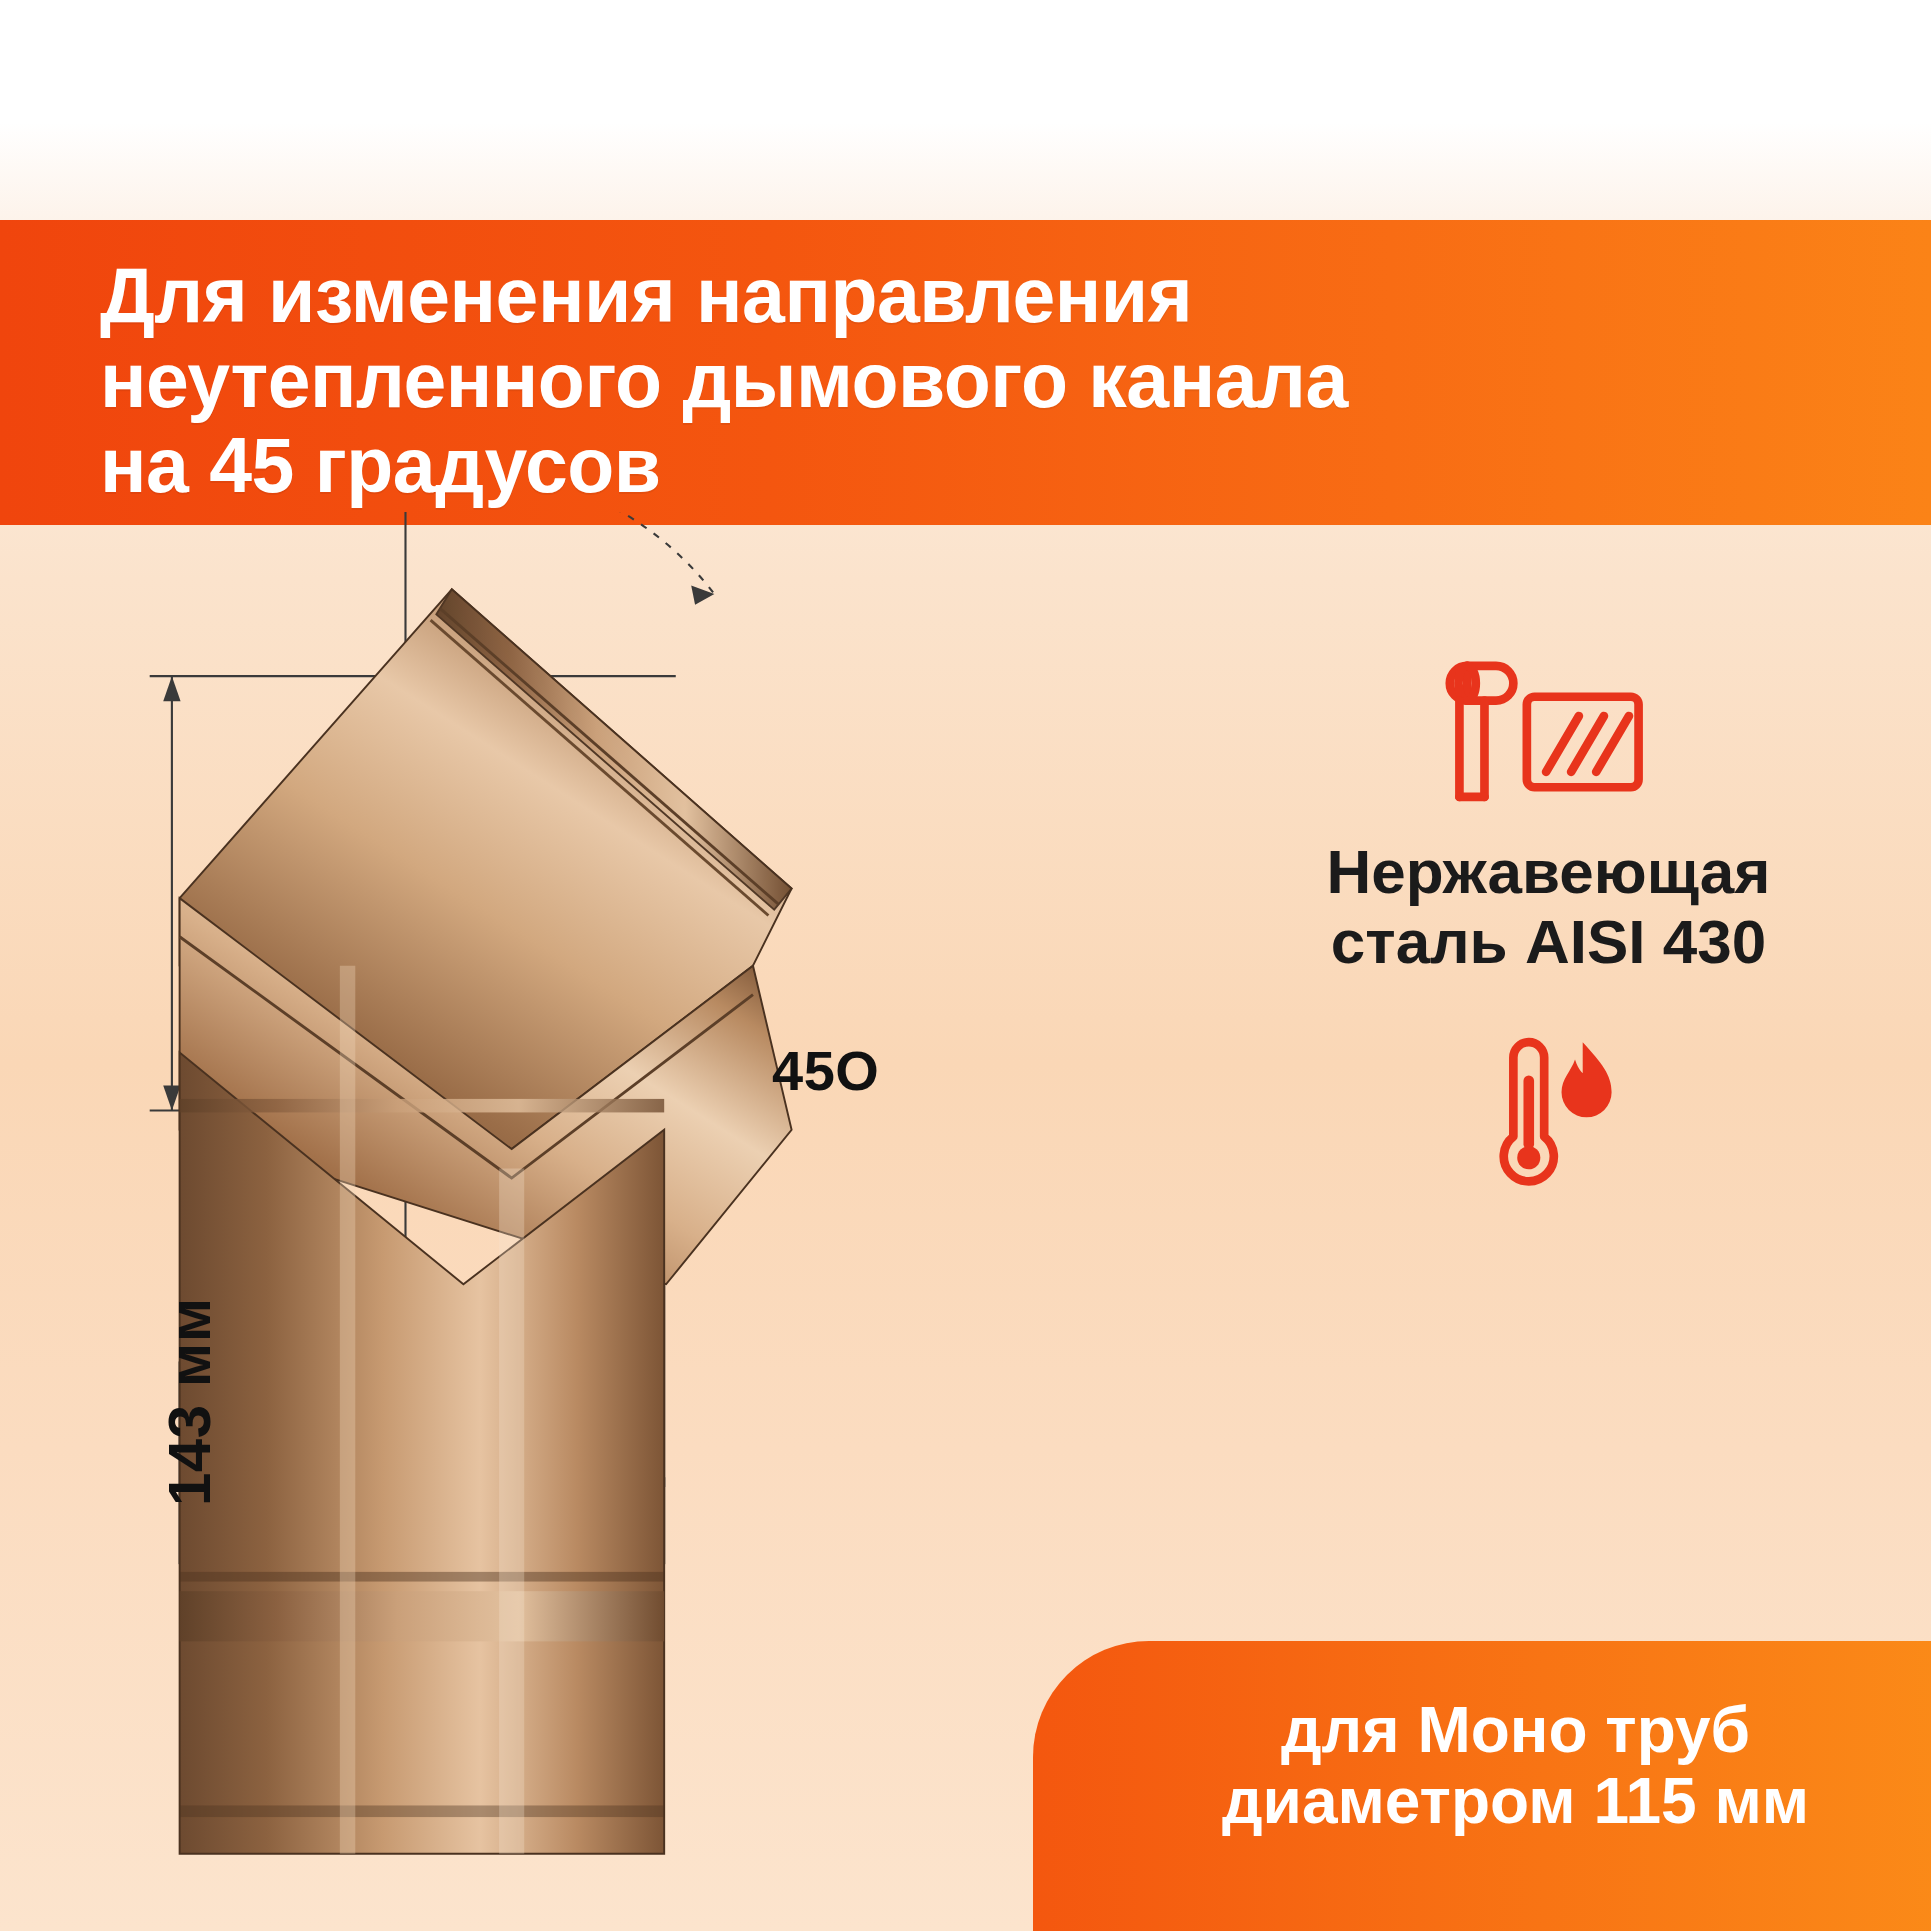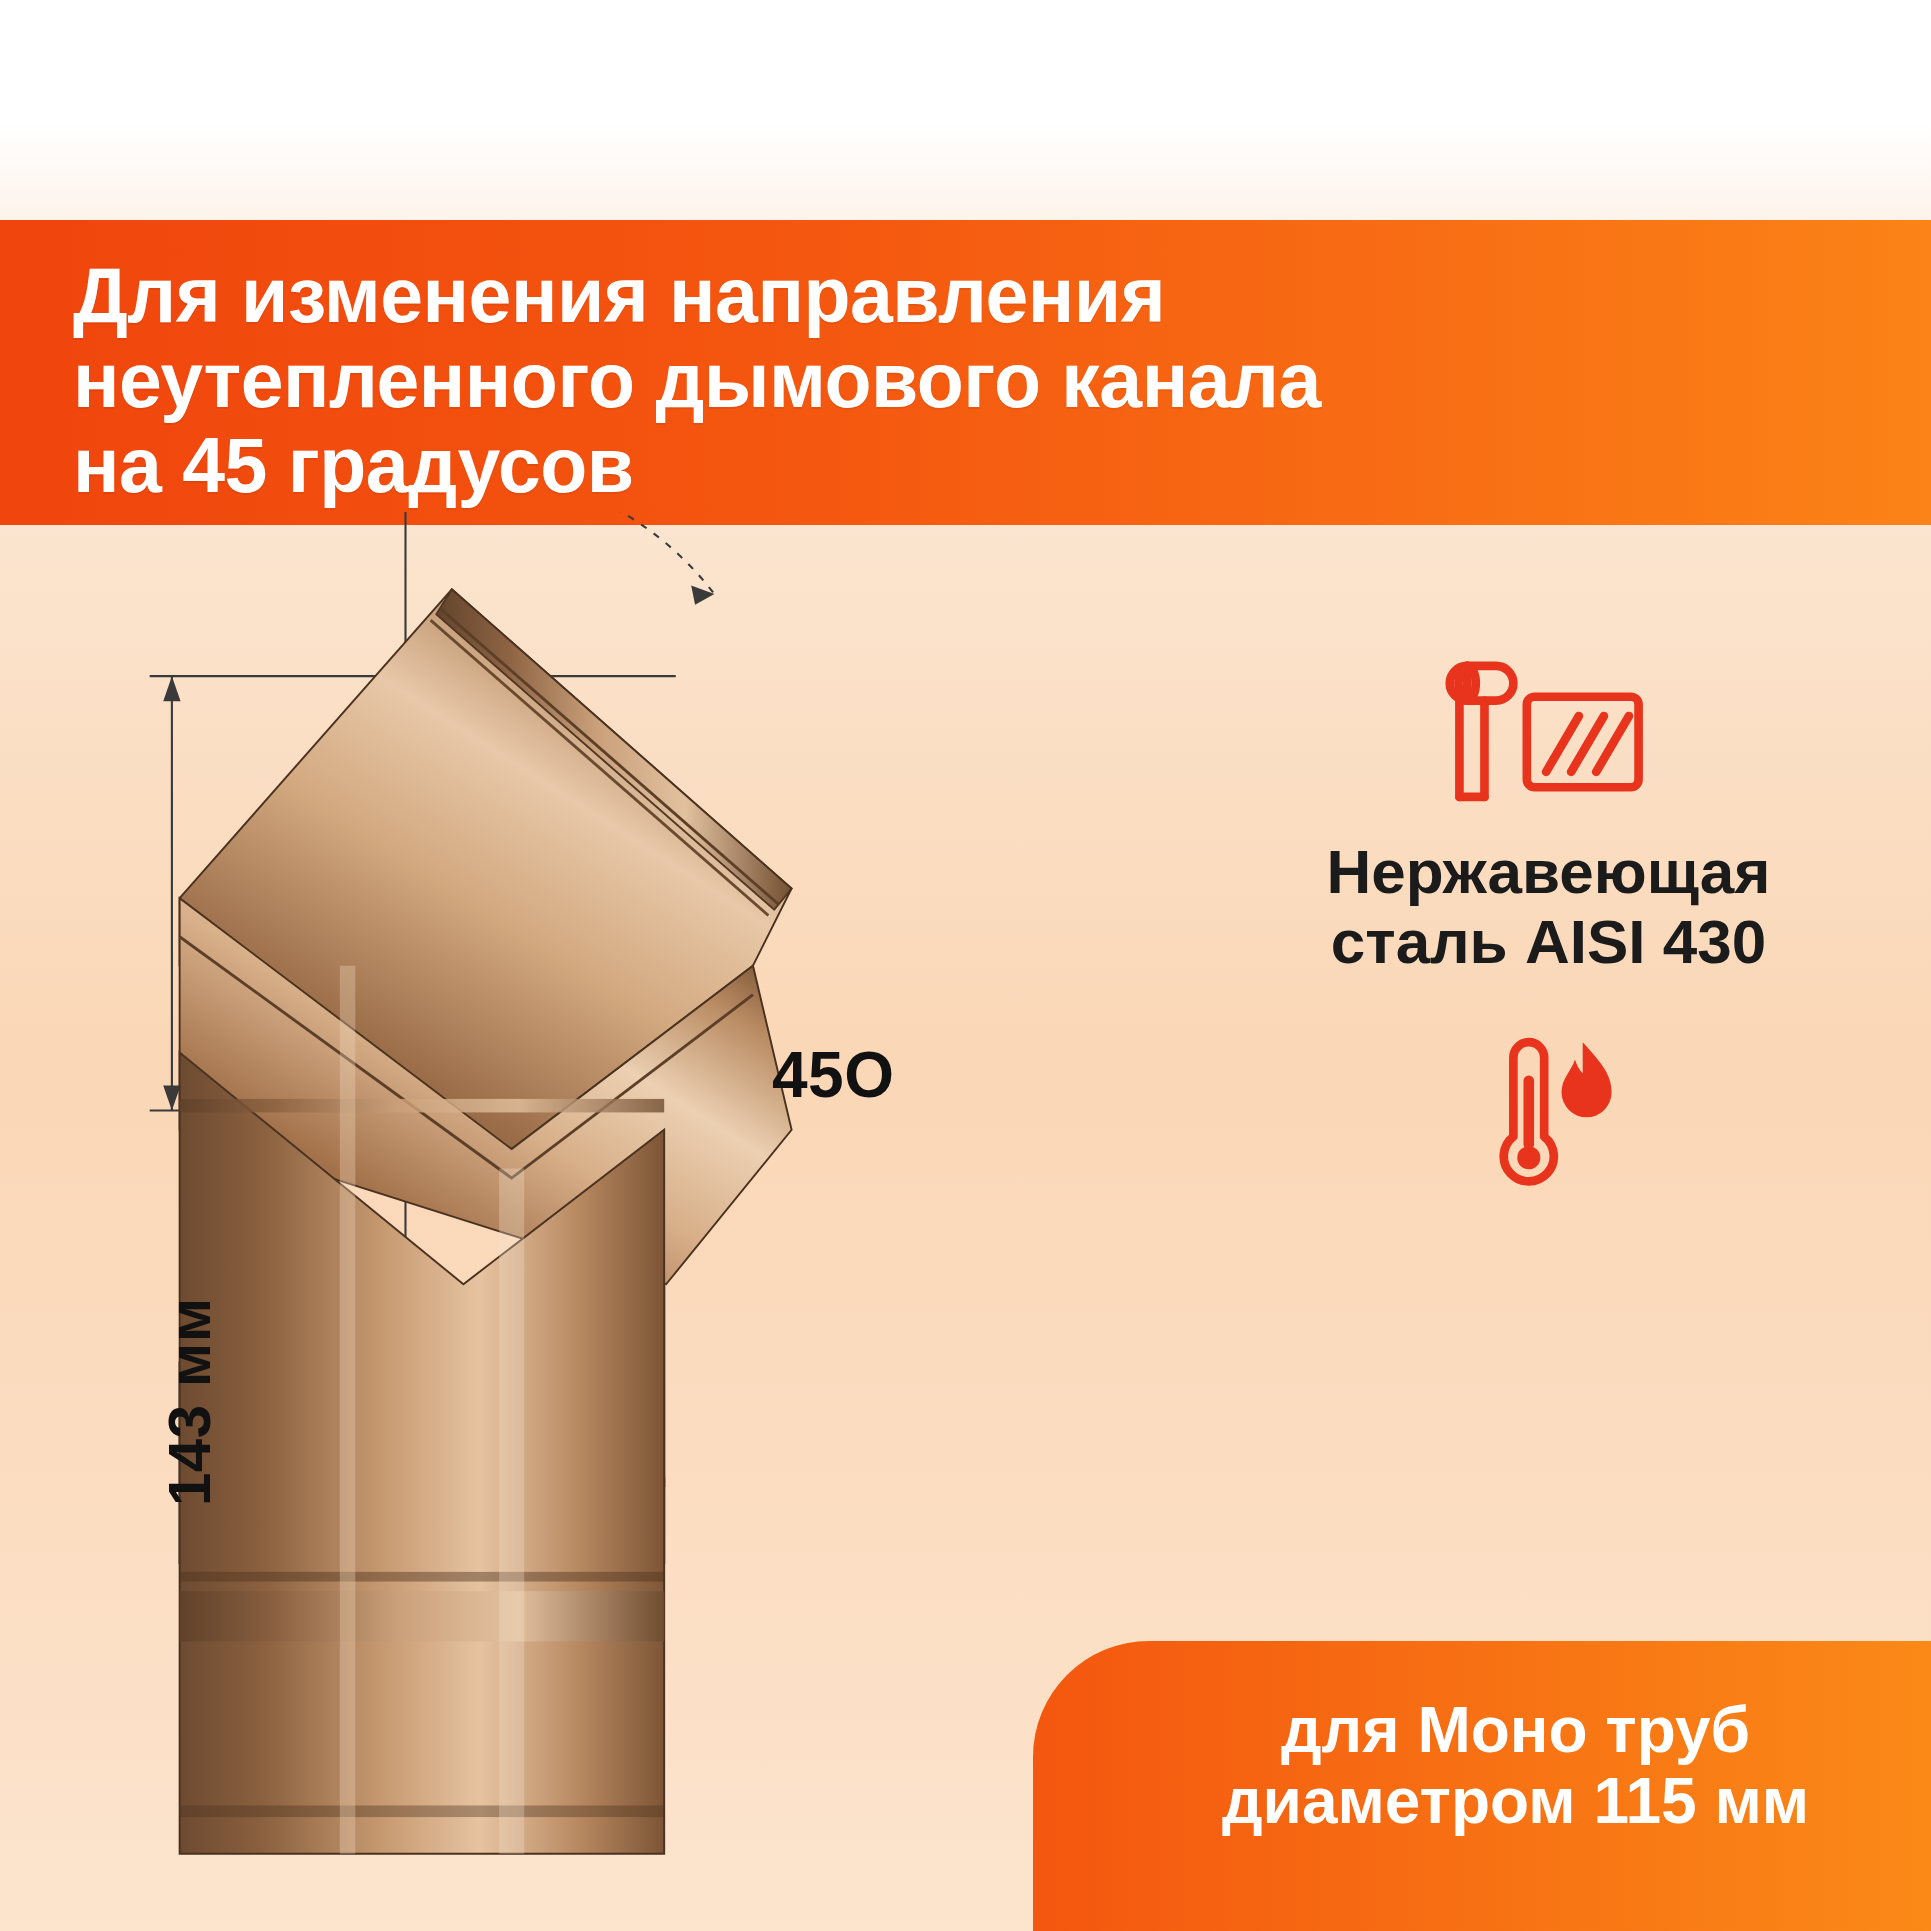--- a/index.html
+++ b/index.html
@@ -20,21 +20,21 @@
   .top-strip{
     position:absolute;left:0;top:0;width:1931px;height:222px;
     background:linear-gradient(180deg,#ffffff 0%,#ffffff 55%,#fdf3ea 100%);
   }
 
   
   .header-banner{
     position:absolute;left:0;top:220px;width:1931px;height:305px;
     background:linear-gradient(90deg,#f0450d 0%,#f4560f 40%,#f86c14 72%,#fb8317 100%);
     box-sizing:border-box;
-    padding:33px 58px 0 73px;
+    padding:33px 58px 0 100px;
   }
   .header-title{
     color:#ffffff;
     font-size:77px;
     line-height:85px;
     font-weight:bold;
     letter-spacing:-0.5px;
     white-space:pre-line;
     text-shadow:0 1.9px 0 rgba(0,0,0,0.06);
   }
@@ -85,21 +85,21 @@
     font-weight:bold;
     font-size:60px;
     letter-spacing:0.5px;
     white-space:nowrap;
   }
   #dim-143{
     left:97px;top:994px;
     transform:rotate(-90deg);
     transform-origin:left top;
   }
-  #dim-angle{left:714px;top:526px;font-size:64px;}
+  #dim-angle{left:714px;top:526px;font-size:56px;}
 </style>
 </head>
 <body>
 
 <div class="page">
 
   <div class="top-strip"></div>
 
   <div class="header-banner">
     <div class="header-title">Для изменения направления

